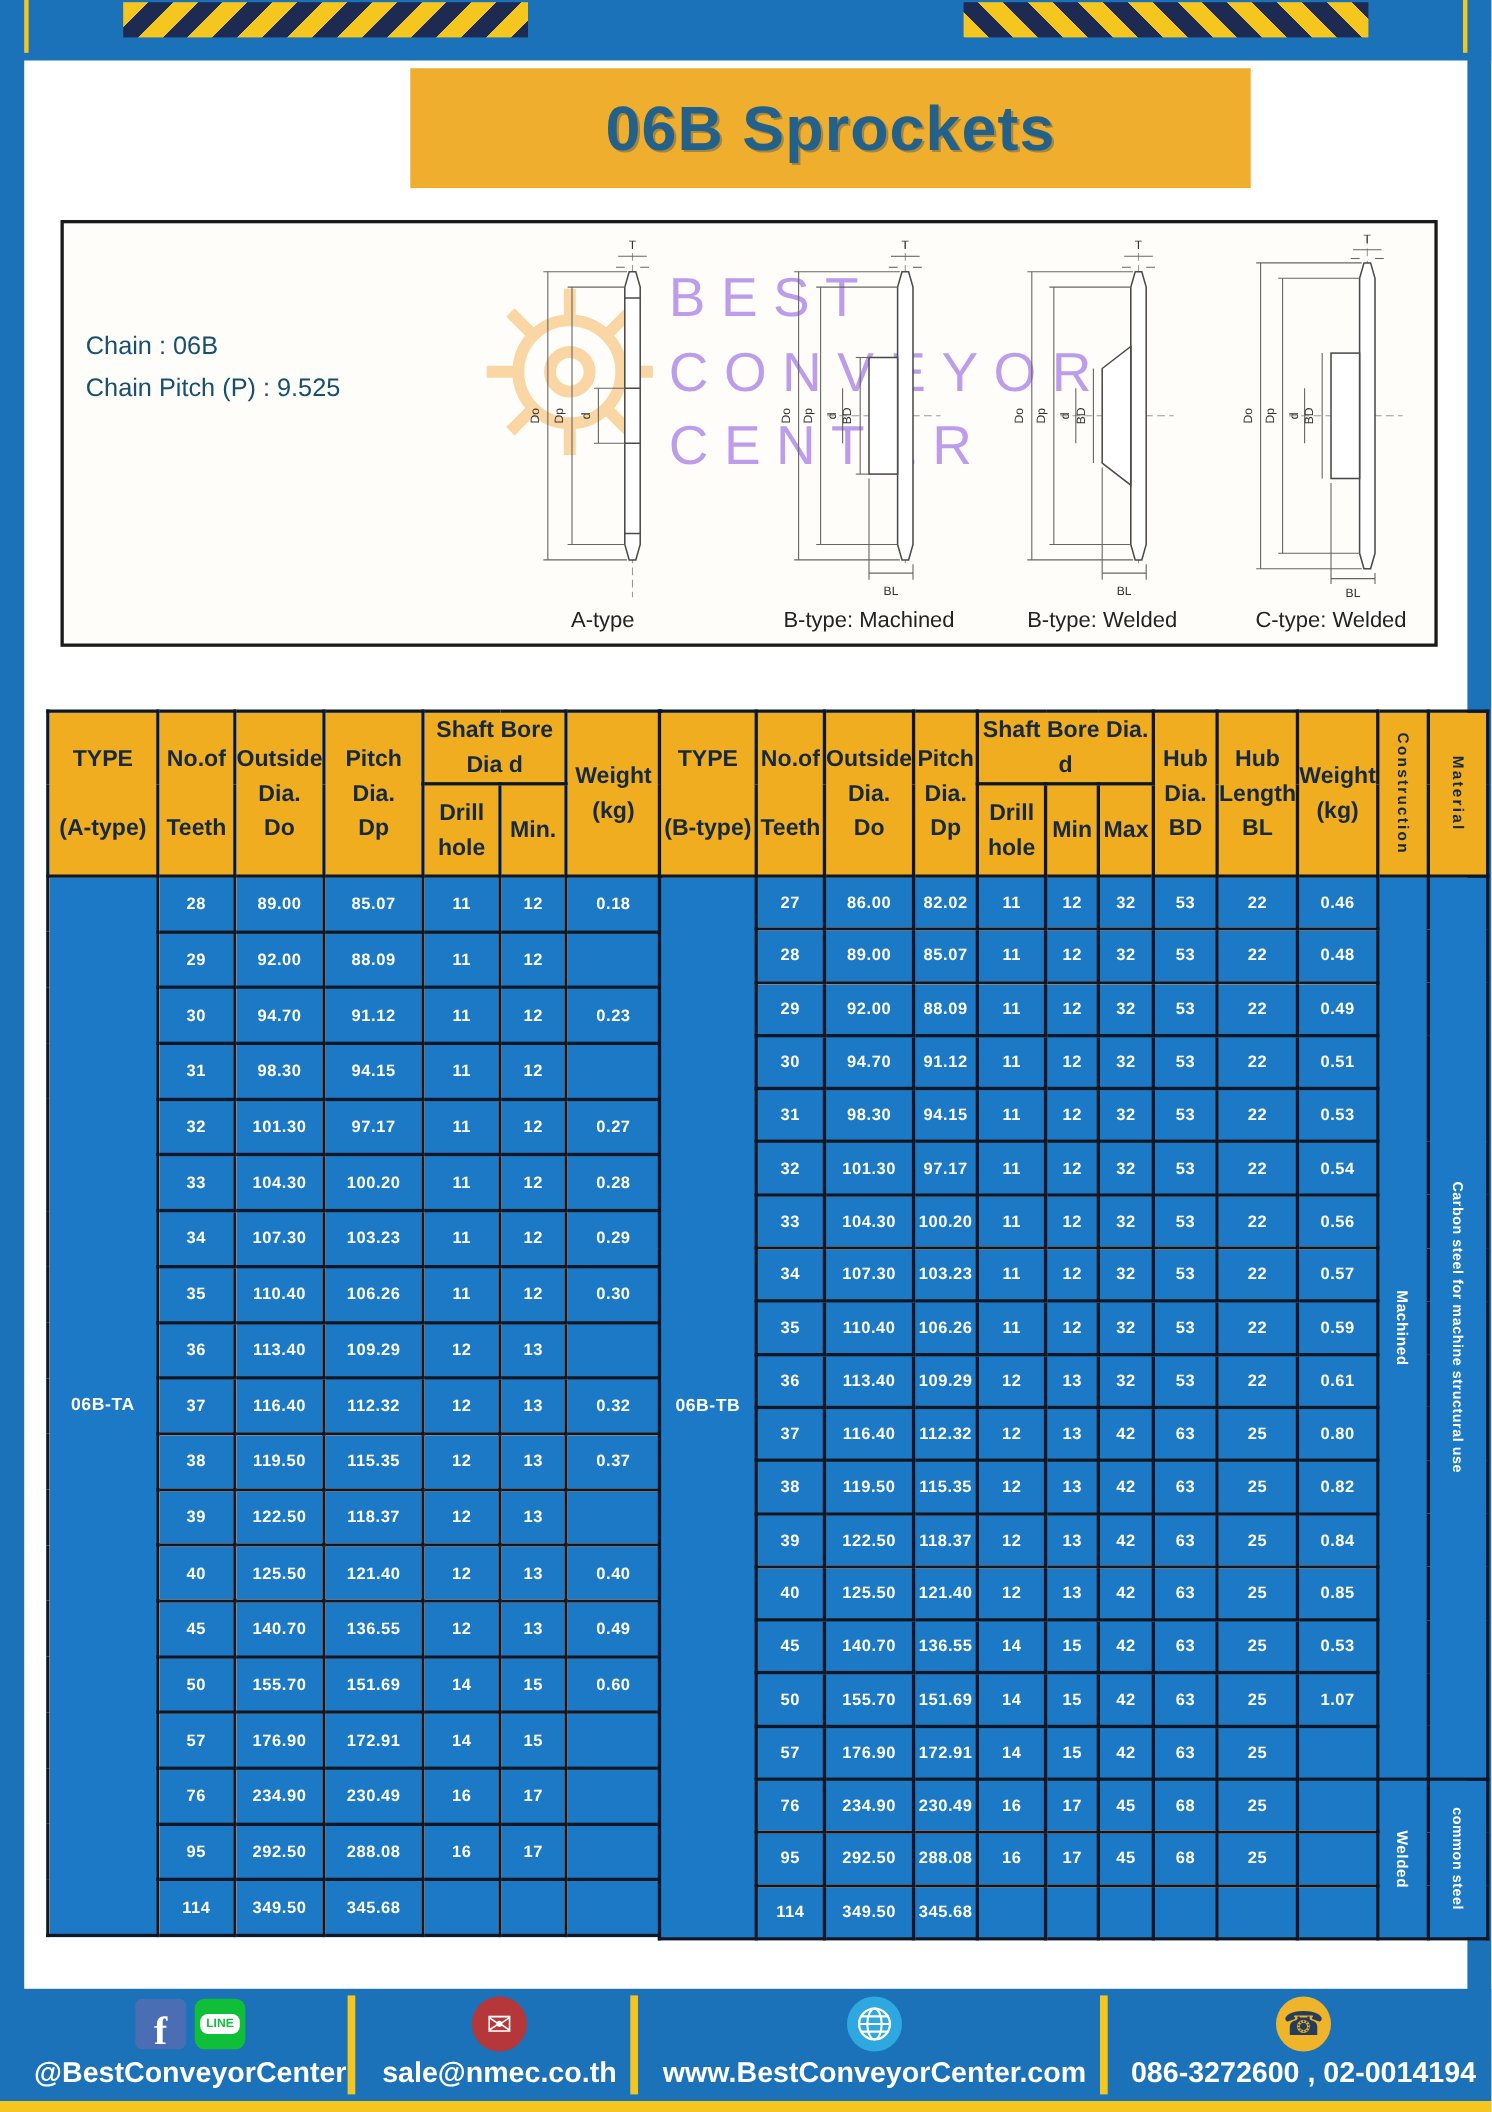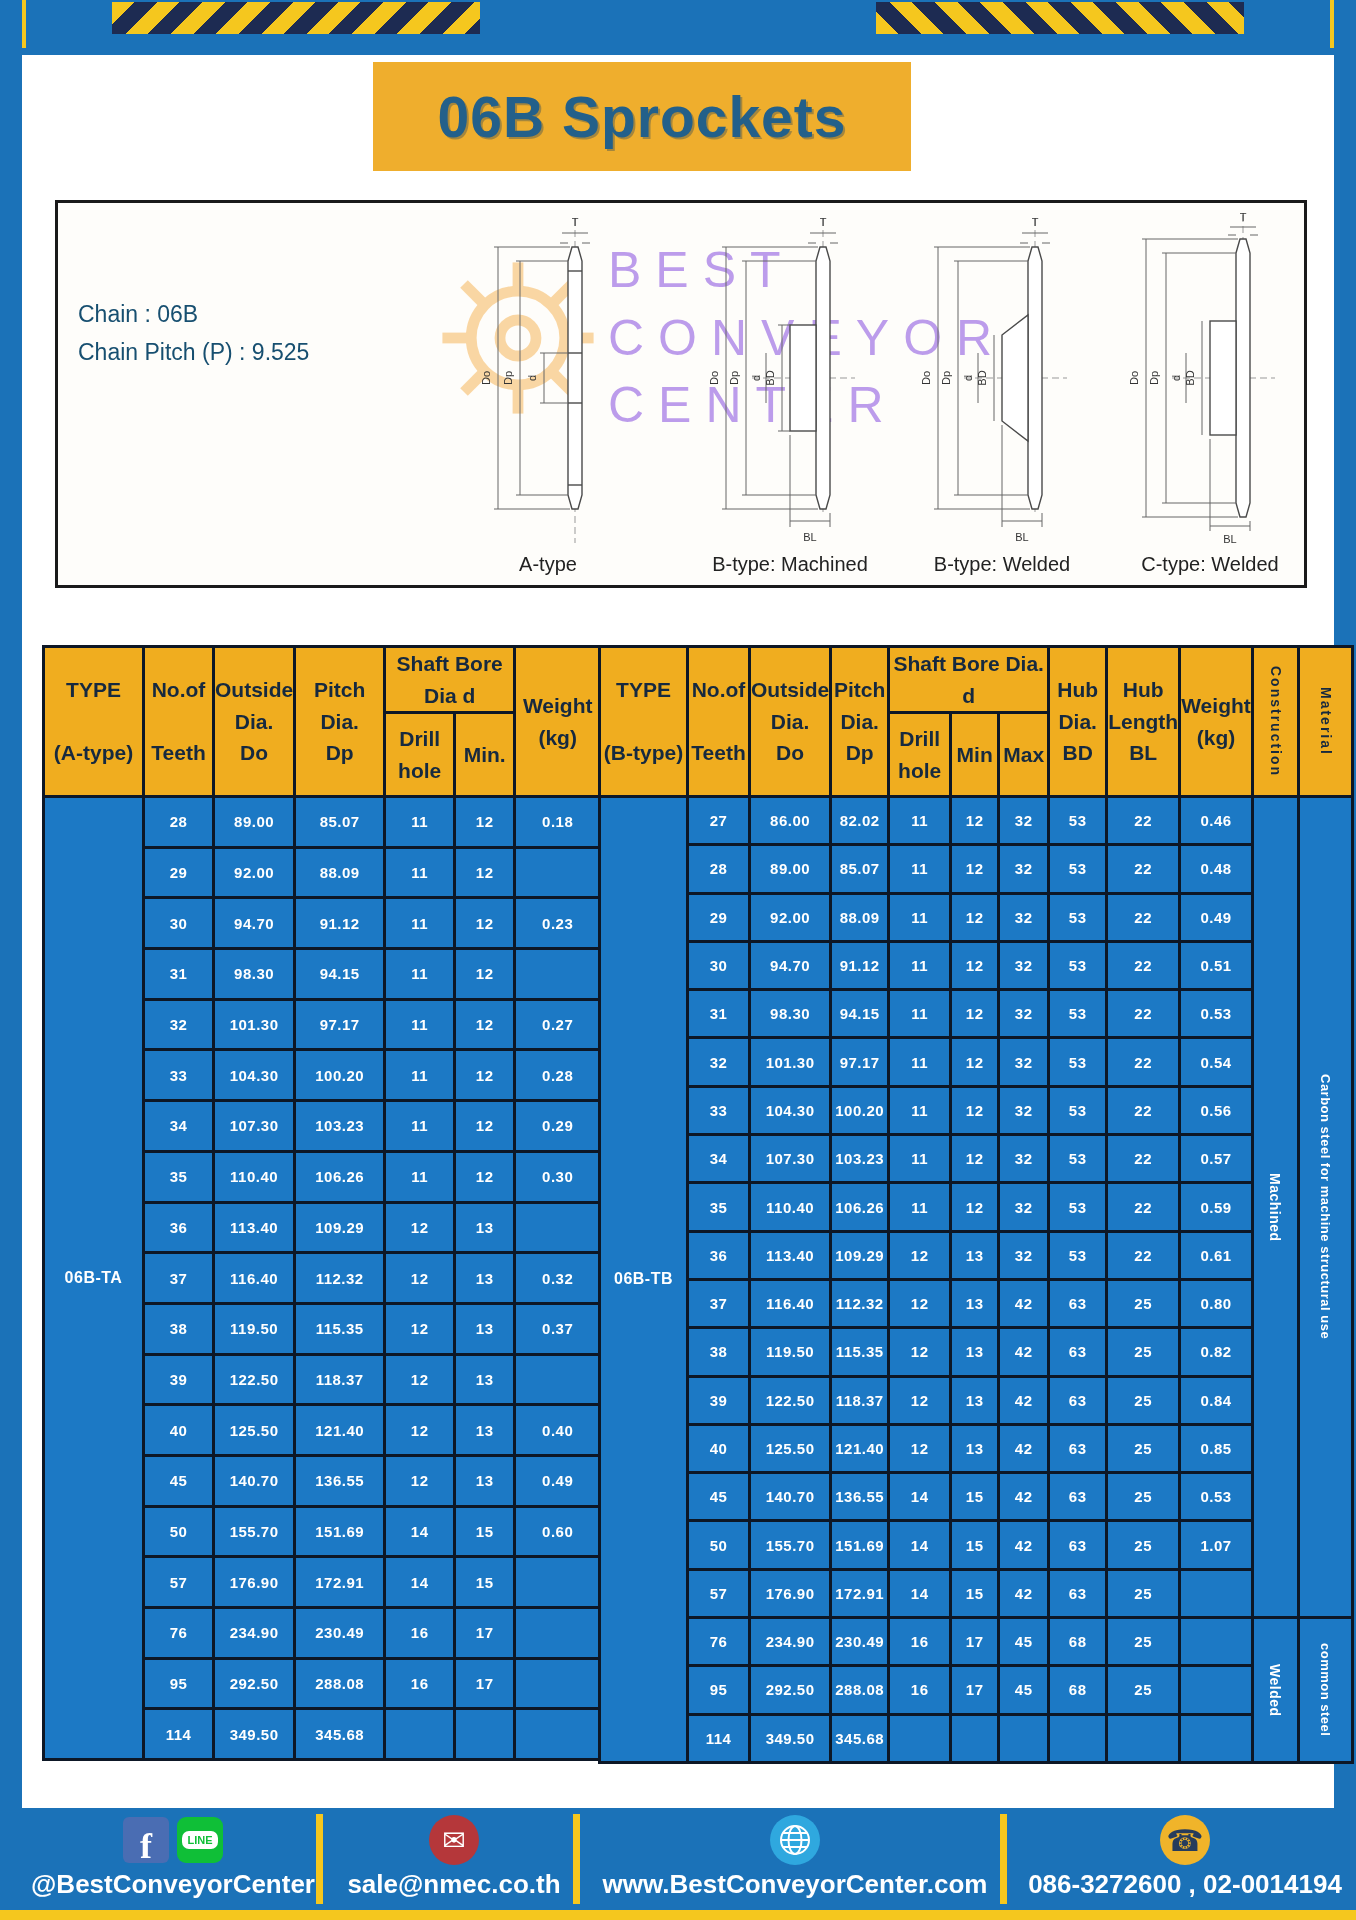--- a/index.html
+++ b/index.html
@@ -9,21 +9,21 @@
   .frame-side{position:absolute;top:0;width:22px;height:1920px;background:#1B72B8;}
   .frame-left{left:0;} .frame-right{right:0;}
   .top-band{position:absolute;left:0;top:0;width:1356px;height:55px;background:#1B72B8;}
   .corner{position:absolute;top:0;width:26px;height:48px;background:#F5C71E;}
   .corner-l{left:0;} .corner-r{right:0;}
   .hazard{position:absolute;top:2px;height:32px;width:368px;
           background:repeating-linear-gradient(135deg,#F5C71E 0 16px,#1D2B52 16px 32px);}
   .hazard-l{left:112px;}
   .hazard-r{left:876px;background:repeating-linear-gradient(45deg,#F5C71E 0 16px,#1D2B52 16px 32px);}
   
-  .banner{position:absolute;left:373px;top:62px;width:538px;height:109px;background:#EFAE2D;
+  .banner{position:absolute;left:373px;top:62px;width:764px;height:109px;background:#EFAE2D;
           display:flex;align-items:center;justify-content:center;}
   .banner-title{color:#23608A;font-size:57px;font-weight:bold;letter-spacing:1px;
                 text-shadow:2px 2px 0 rgba(26,61,92,.35);}
   
   .panel{position:absolute;left:55px;top:200px;width:1252px;height:388px;background:#FEFDFA;
          border:3px solid #1a1a1a;box-sizing:border-box;}
   .wm{position:absolute;left:370px;top:34px;width:720px;display:flex;align-items:center;
       opacity:.45;pointer-events:none;}
   .wm-text{color:#6d28d9;font-size:50px;font-weight:normal;letter-spacing:14px;line-height:1.35;
            white-space:pre-line;}

